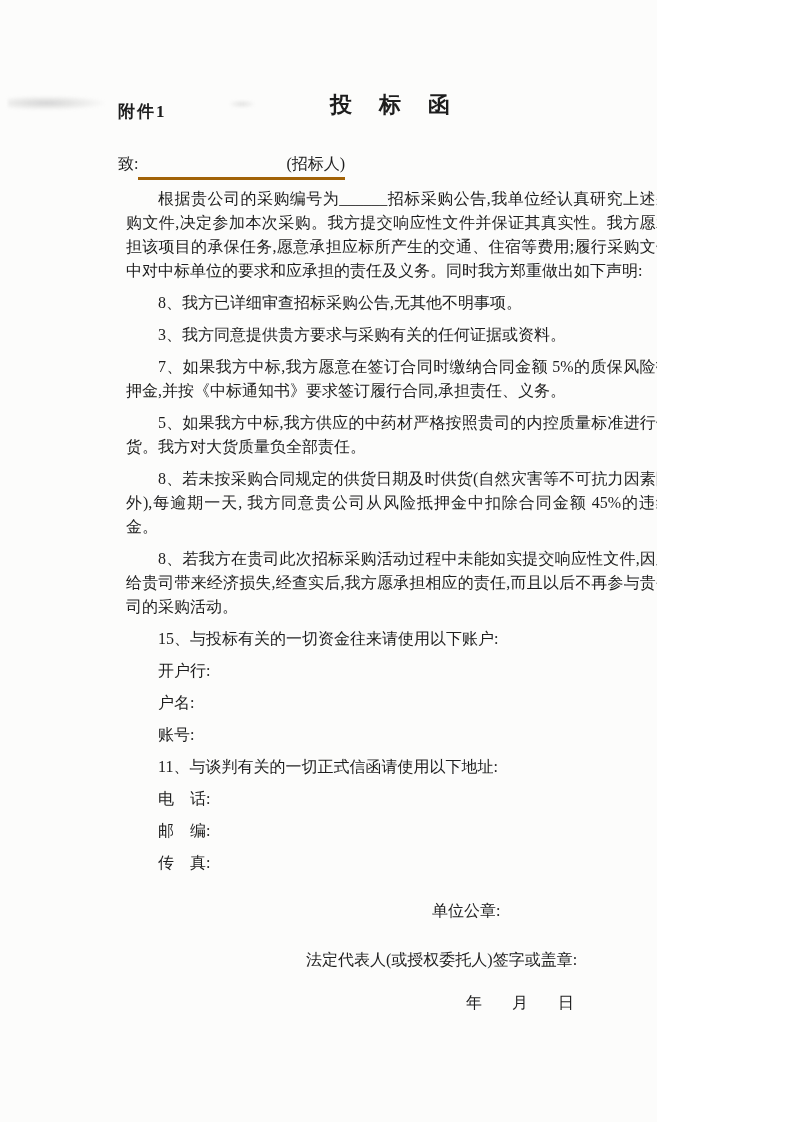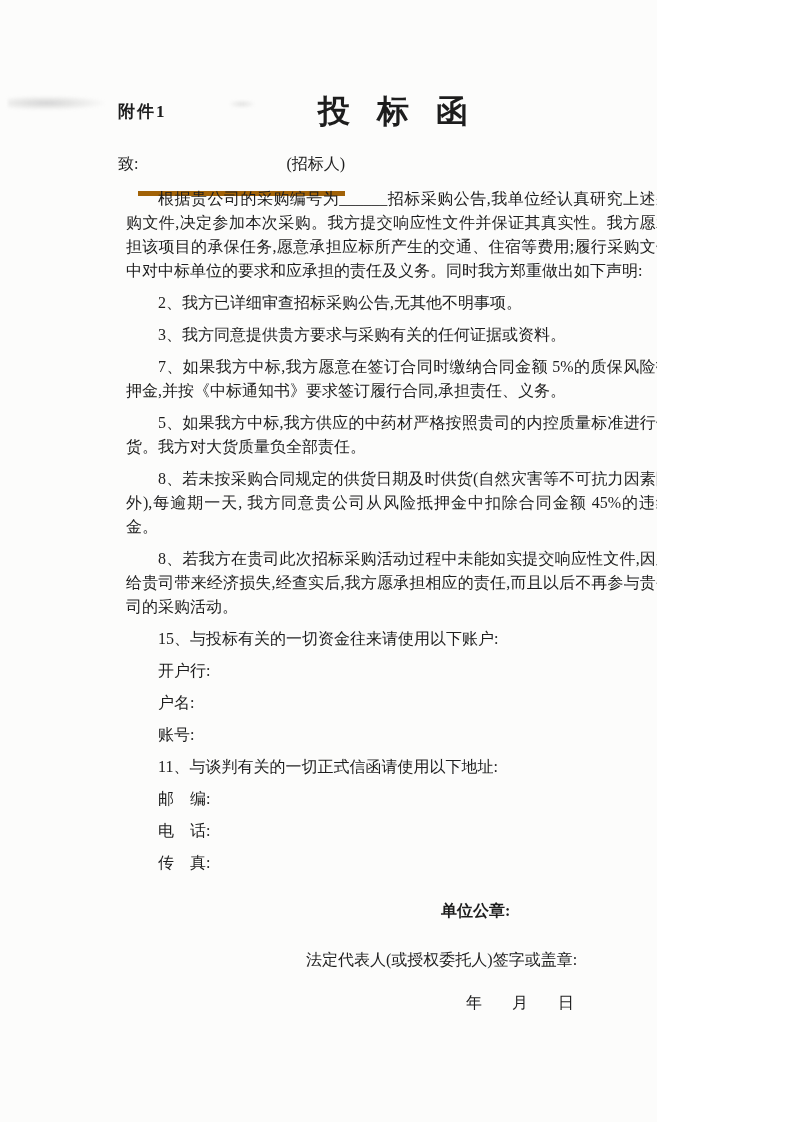--- a/index.html
+++ b/index.html
@@ -16,72 +16,72 @@
       background:radial-gradient(ellipse at 40% 50%, rgba(110,110,110,.28), rgba(150,150,150,.10) 55%, transparent 75%);
       filter:blur(1.5px);}
   .s2{left:228px;top:100px;width:28px;height:8px;
       background:radial-gradient(ellipse, rgba(130,130,130,.22), transparent 70%);
       filter:blur(1.5px);}
   .attachment{
     position:absolute;left:118px;top:100px;
     font-size:17px;font-weight:bold;letter-spacing:2px;white-space:nowrap;
   }
   .title{
-    position:absolute;left:318px;top:90px;margin:0;
-    font-size:32px;font-weight:bold;letter-spacing:27px;white-space:nowrap;
+    position:absolute;left:330px;top:90px;margin:0;
+    font-size:22px;font-weight:bold;letter-spacing:27px;white-space:nowrap;
   }
   .salutation{
     position:absolute;left:118px;top:154px;
     font-size:16px;line-height:20px;white-space:nowrap;
   }
   .addr-underline{
     display:inline-block;
-    border-bottom:5px solid #a16207;
-    padding-bottom:17px;
+    border-bottom:3px solid #a16207;
+    padding-bottom:3px;
   }
   .blank{display:inline-block;width:148px;height:1px;}
   .doc-body{
     position:absolute;left:118px;top:179px;width:562px;
     font-size:16px;line-height:24px;
     text-align:justify;
   }
   .doc-body p{margin:8px;text-indent:32px;}
   .foot{position:absolute;font-size:16px;white-space:nowrap;}
-  .seal{left:441px;top:901px;font-weight:bold;}
+  .seal{left:432px;top:901px;}
   .sig{left:306px;top:950px;}
   .date{left:466px;top:993px;letter-spacing:7px;}
 </style>
 </head>
 <body>
 
 <div class="page">
   <div class="smudge s1"></div>
   <div class="smudge s2"></div>
 
   <div class="attachment">附件1</div>
 
   <h1 class="title">投标函</h1>
 
   <div class="salutation"><span>致:</span><span class="addr-underline"><span class="blank"></span><span>(招标人)</span></span></div>
 
   <div class="doc-body">
       <p>根据贵公司的采购编号为______招标采购公告,我单位经认真研究上述采购文件,决定参加本次采购。我方提交响应性文件并保证其真实性。我方愿承担该项目的承保任务,愿意承担应标所产生的交通、住宿等费用;履行采购文件中对中标单位的要求和应承担的责任及义务。同时我方郑重做出如下声明:</p>
-      <p>2、我方已详细审查招标采购公告,无其他不明事项。</p>
+      <p>8、我方已详细审查招标采购公告,无其他不明事项。</p>
       <p>3、我方同意提供贵方要求与采购有关的任何证据或资料。</p>
       <p>7、如果我方中标,我方愿意在签订合同时缴纳合同金额 5%的质保风险抵押金,并按《中标通知书》要求签订履行合同,承担责任、义务。</p>
       <p>5、如果我方中标,我方供应的中药材严格按照贵司的内控质量标准进行供货。我方对大货质量负全部责任。</p>
       <p>8、若未按采购合同规定的供货日期及时供货(自然灾害等不可抗力因素除外),每逾期一天, 我方同意贵公司从风险抵押金中扣除合同金额 45%的违约金。</p>
       <p>8、若我方在贵司此次招标采购活动过程中未能如实提交响应性文件,因此给贵司带来经济损失,经查实后,我方愿承担相应的责任,而且以后不再参与贵公司的采购活动。</p>
       <p>15、与投标有关的一切资金往来请使用以下账户:</p>
       <p>开户行:</p>
       <p>户名:</p>
       <p>账号:</p>
       <p>11、与谈判有关的一切正式信函请使用以下地址:</p>
+      <p>电　话:</p>
       <p>邮　编:</p>
-      <p>电　话:</p>
       <p>传　真:</p>
     </div>
 
   <div class="foot seal">单位公章:</div>
 
   <div class="foot sig">法定代表人(或授权委托人)签字或盖章:</div>
 
   <div class="foot date">年　月　日</div>
 </div>
 

